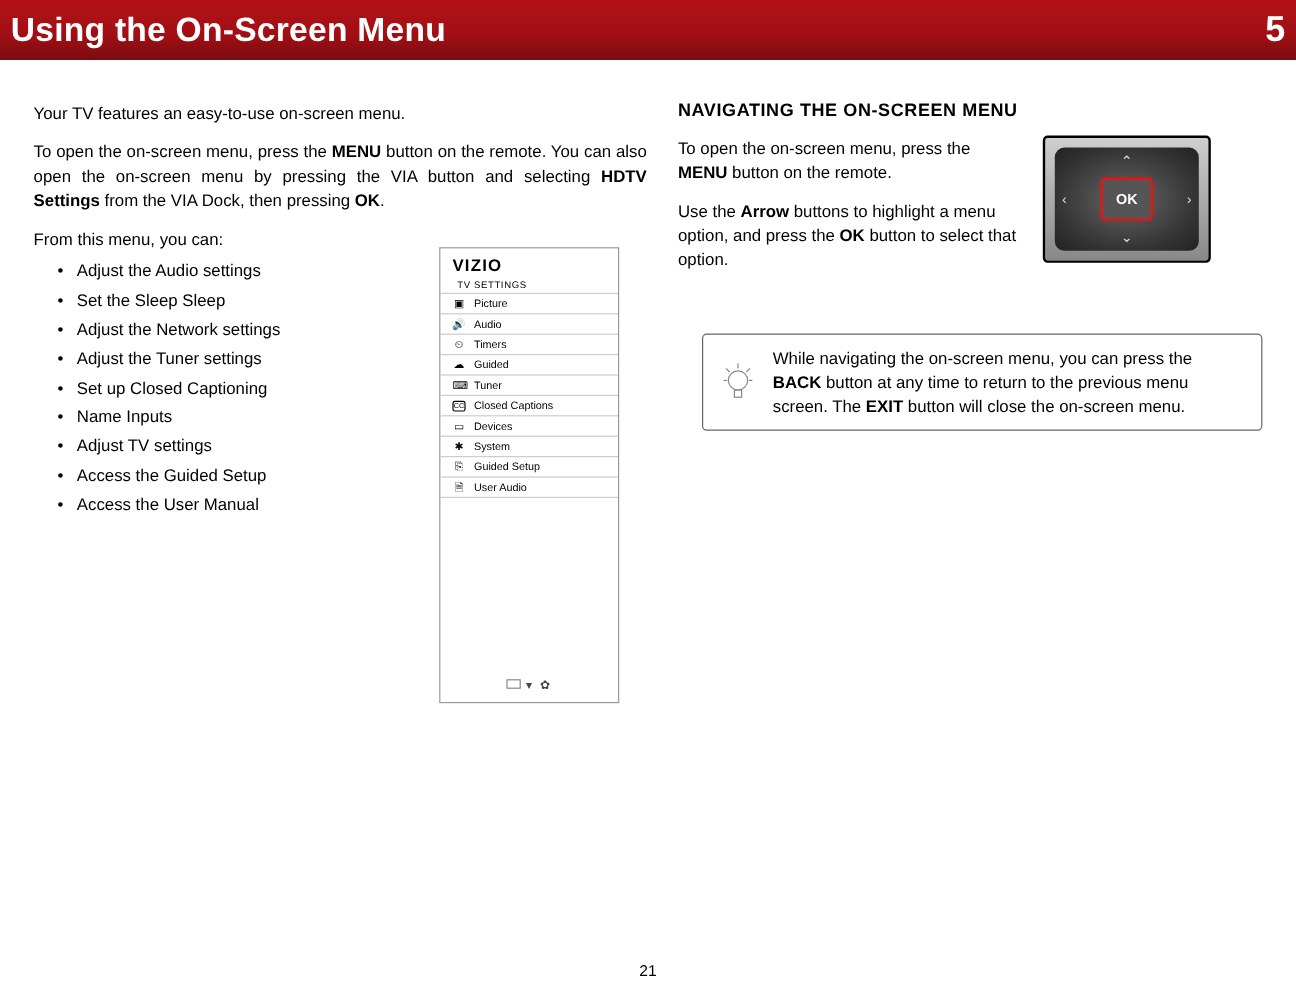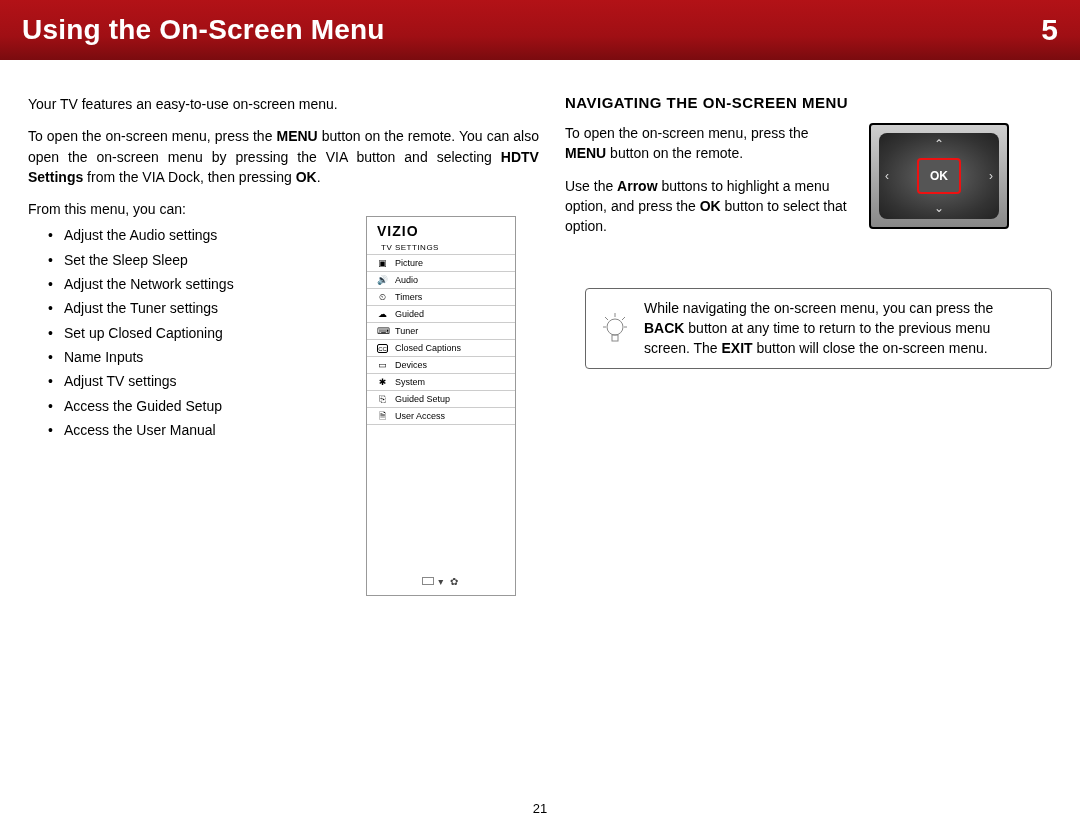--- a/index.html
+++ b/index.html
@@ -6,25 +6,25 @@
   body {
     width: 1080px;
     height: 834px;
     font-family: "Helvetica Neue", Helvetica, Arial, sans-serif;
     background: #fff;
     position: relative;
     overflow: hidden;
   }
   .header {
     background: linear-gradient(to bottom, #b31217 0%, #a00f14 60%, #7a0b0f 100%);
-    height: 60px;
+    height: 50px;
     display: flex;
     align-items: center;
     justify-content: space-between;
-    padding: 0 22px;
+    padding: 0 9px;
     color: #fff;
   }
   .header h1 {
     font-size: 28px;
     font-weight: 600;
     letter-spacing: 0.2px;
   }
   .header .chapter {
     font-size: 30px;
     font-weight: 600;
@@ -267,21 +267,21 @@
       <div class="tv-item">
           <span class="ico">✱</span>
           <span>System</span>
         </div>
       <div class="tv-item">
           <span class="ico">⎘</span>
           <span>Guided Setup</span>
         </div>
       <div class="tv-item">
           <span class="ico">🗎</span>
-          <span>User Access</span>
+          <span>User Audio</span>
         </div>
       <div class="tv-footer">
         <span class="box"></span>
         <span class="chev">▾</span>
         <span>✿</span>
       </div>
     </div>
   </div>
 
   <div class="right-col">

